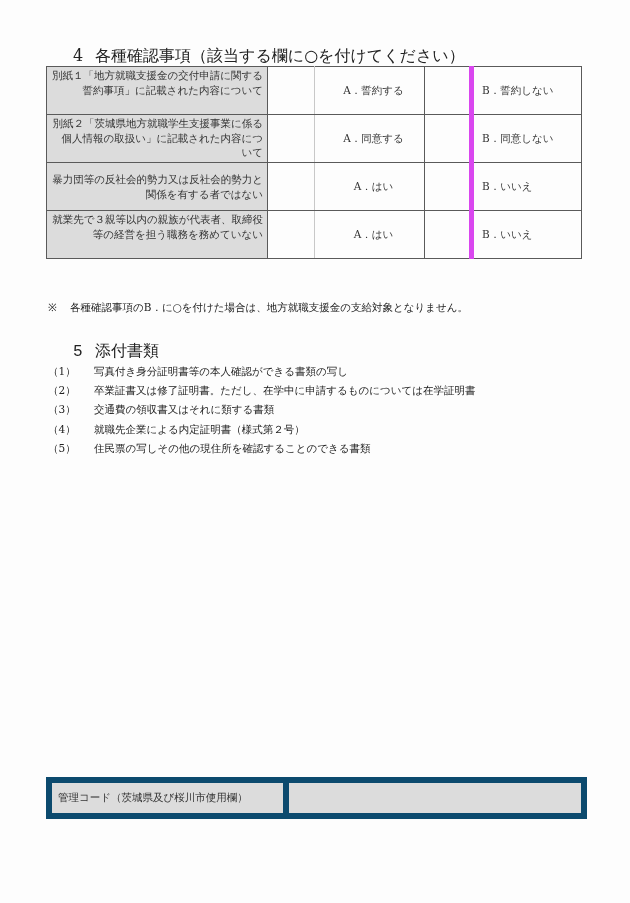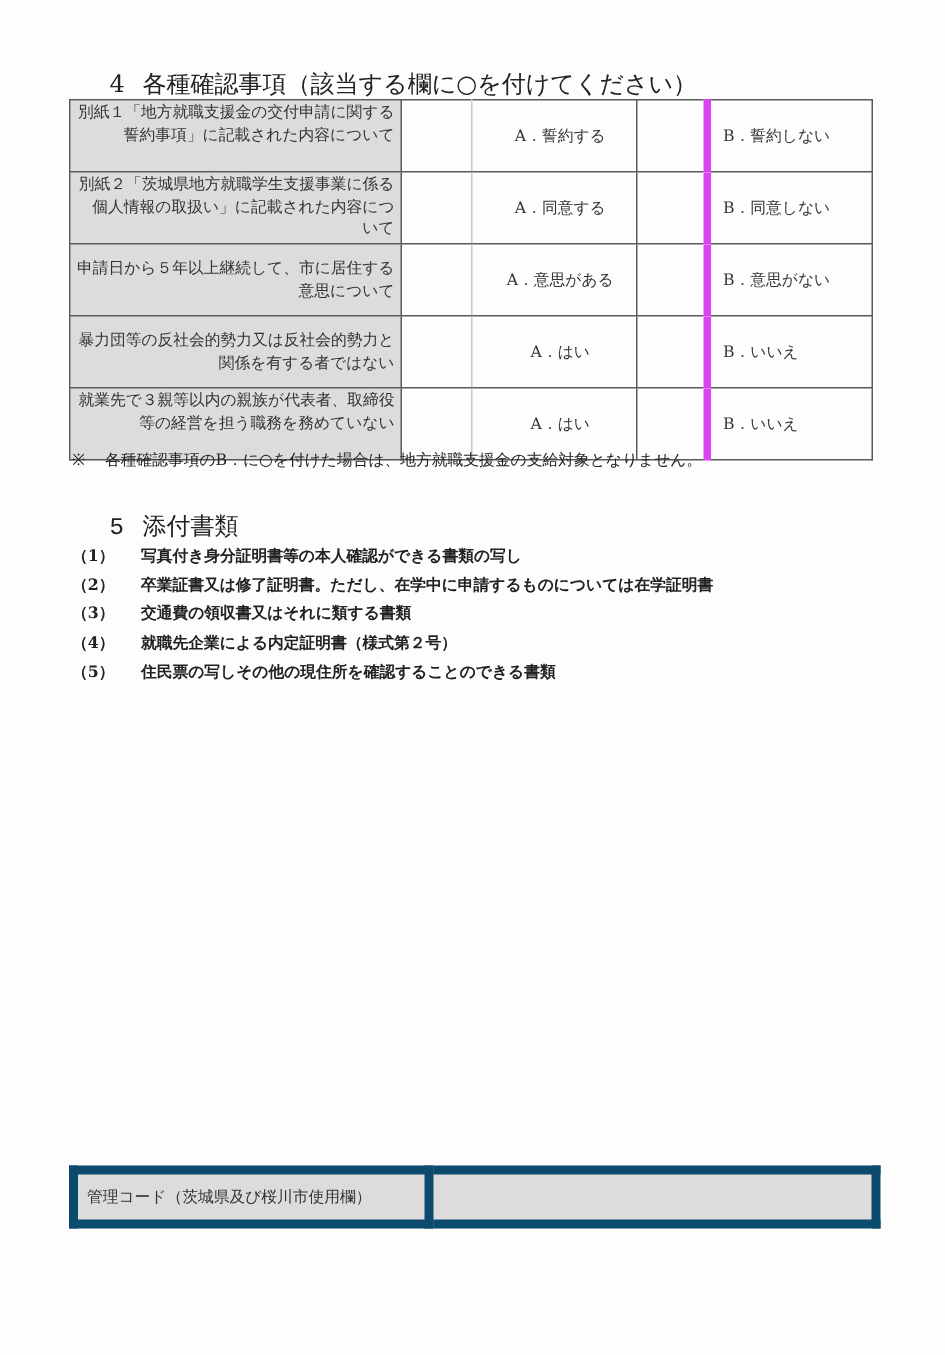--- a/index.html
+++ b/index.html
@@ -72,21 +72,20 @@
       top: 363px;
       margin: 0;
       padding: 0;
       list-style: none;
       font-size: 10.5px;
     }
     .attach-list li {
       height: 19.2px;
       line-height: 16px;
       white-space: nowrap;
-      font-weight: bold;
     }
     .attach-list .idx {
       display: inline-block;
       width: 46px;
     }
     table.mgmt {
       position: absolute;
       left: 46px;
       top: 777px;
       width: 535px;
@@ -127,27 +126,20 @@
     <td class="opt-b">B．誓約しない</td>
   </tr>
   <tr>
     <td class="q">別紙２「茨城県地方就職学生支援事業に係る個人情報の取扱い」に記載された内容について</td>
     <td class="blank-a"></td>
     <td class="opt-a">A．同意する</td>
     <td class="blank-b"></td>
     <td class="opt-b">B．同意しない</td>
   </tr>
   <tr>
-    <td class="q center">申請日から５年以上継続して、市に居住する意思について</td>
-    <td class="blank-a"></td>
-    <td class="opt-a">A．意思がある</td>
-    <td class="blank-b"></td>
-    <td class="opt-b">B．意思がない</td>
-  </tr>
-  <tr>
     <td class="q center">暴力団等の反社会的勢力又は反社会的勢力と関係を有する者ではない</td>
     <td class="blank-a"></td>
     <td class="opt-a">A．はい</td>
     <td class="blank-b"></td>
     <td class="opt-b">B．いいえ</td>
   </tr>
   <tr>
     <td class="q">就業先で３親等以内の親族が代表者、取締役等の経営を担う職務を務めていない</td>
     <td class="blank-a"></td>
     <td class="opt-a">A．はい</td>

